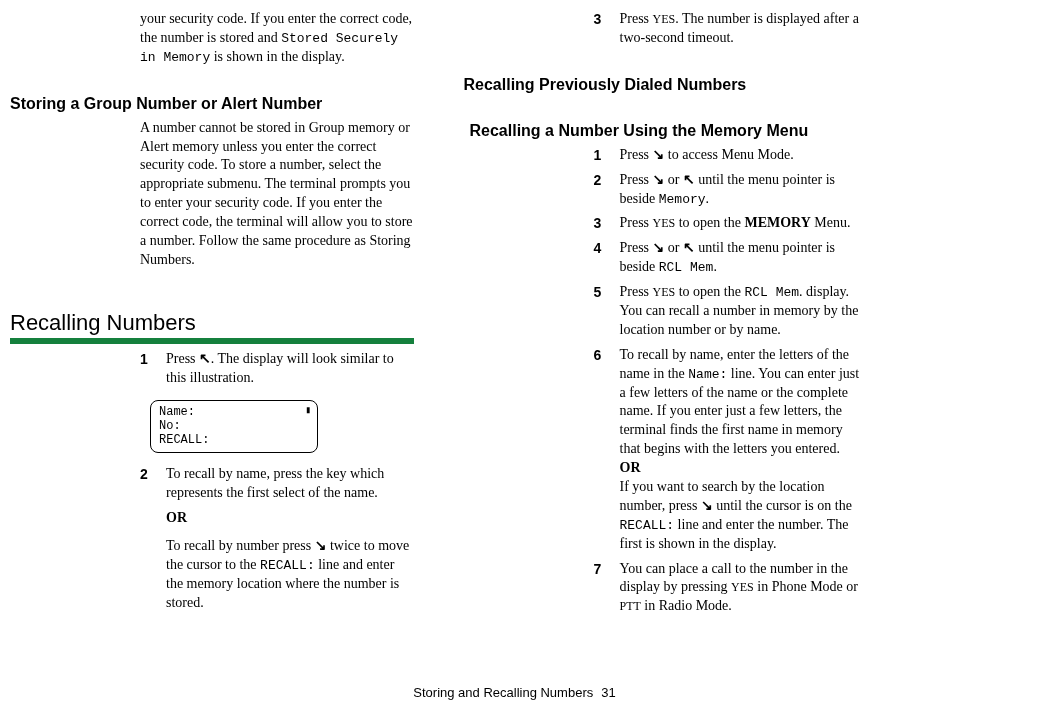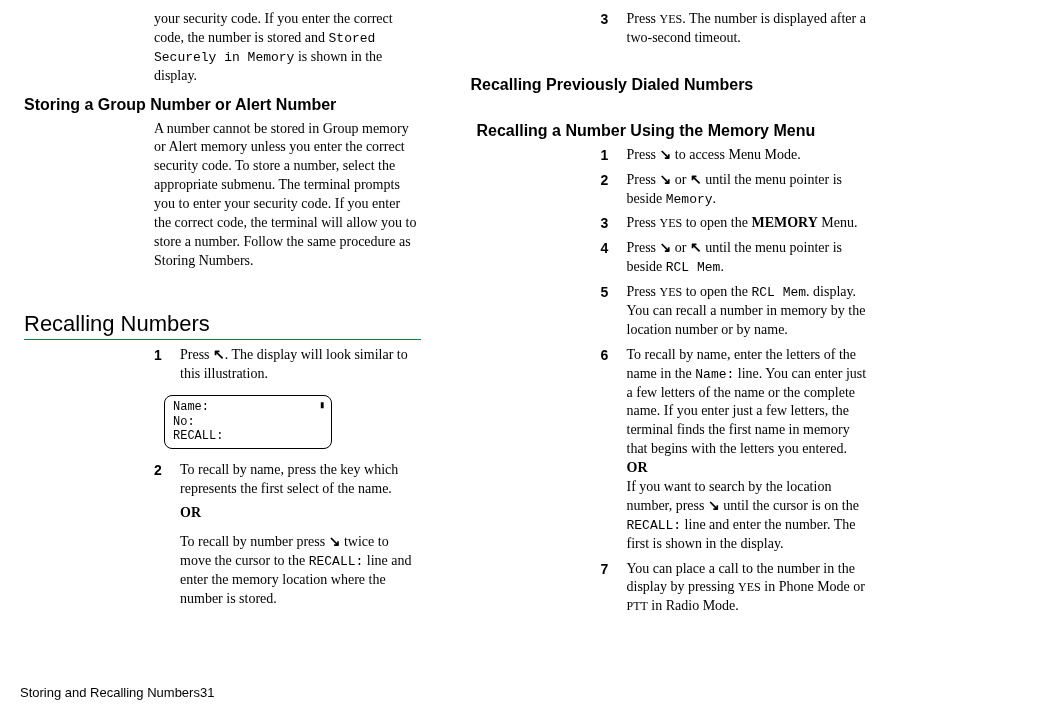--- a/index.html
+++ b/index.html
@@ -9,45 +9,45 @@
     height: 712px;
     font-family: Georgia, 'Times New Roman', serif;
     font-size: 14px;
     color: #000;
     background: #fff;
     position: relative;
     overflow: hidden;
   }
   .page {
     display: flex;
-    padding: 10px 40px 0 14px;
+    padding: 10px 40px 0 0;
     box-sizing: border-box;
     width: 932px;
   }
   .col {
     flex: 1;
     padding: 0 25px;
     box-sizing: border-box;
   }
   .col-left { padding-left: 10px; }
   .h1 {
     font-family: Helvetica, Arial, sans-serif;
     font-weight: normal;
     font-size: 22px;
     margin: 18px 0 4px 0;
-    border-bottom: 1px solid #15803d;
+    border-bottom: 6px solid #15803d;
     padding-bottom: 2px;
   }
   .h2 {
     font-family: Helvetica, Arial, sans-serif;
     font-weight: bold;
     font-size: 16px;
     margin: 28px 0 6px 0;
   }
-  .h2.first { margin-top: 10px; }
+  .h2.first { margin-top: 28px; }
   .body-block {
     margin-left: 130px;
     line-height: 1.35;
   }
   .step {
     display: flex;
     margin-left: 130px;
     margin-top: 6px;
     line-height: 1.35;
   }
@@ -78,23 +78,24 @@
   .sig-icon {
     font-size: 10px;
     letter-spacing: -2px;
   }
   .footer {
     position: absolute;
     bottom: 12px;
     left: 20px;
     right: 40px;
     display: flex;
-    justify-content: flex-start;
+    justify-content: center;
     font-family: Helvetica, Arial, sans-serif;
     font-size: 13px;
+    gap: 8px;
   }
   .arrow { font-weight: bold; }
 </style>
 </head>
 <body>
 
 <div class="page">
 
   <div class="col col-left">
 

